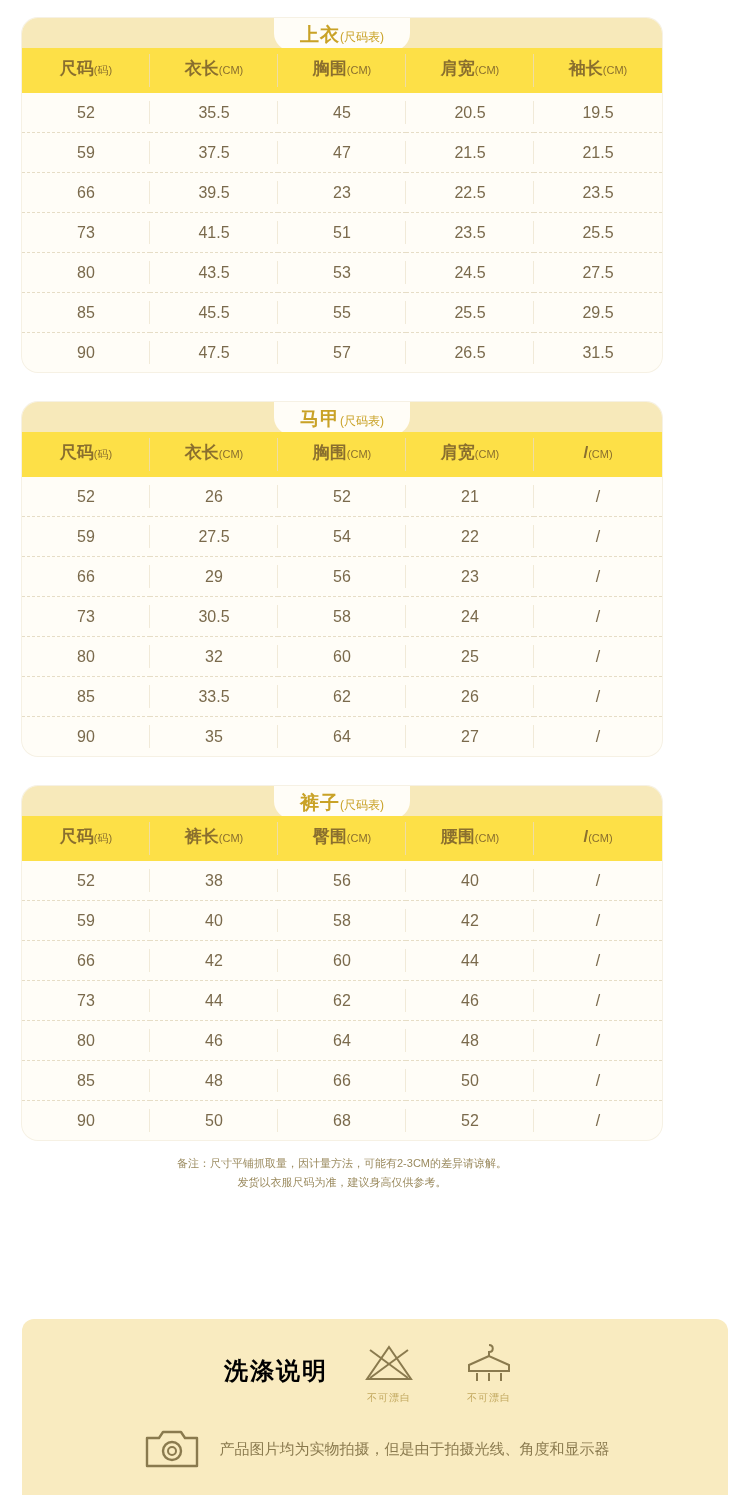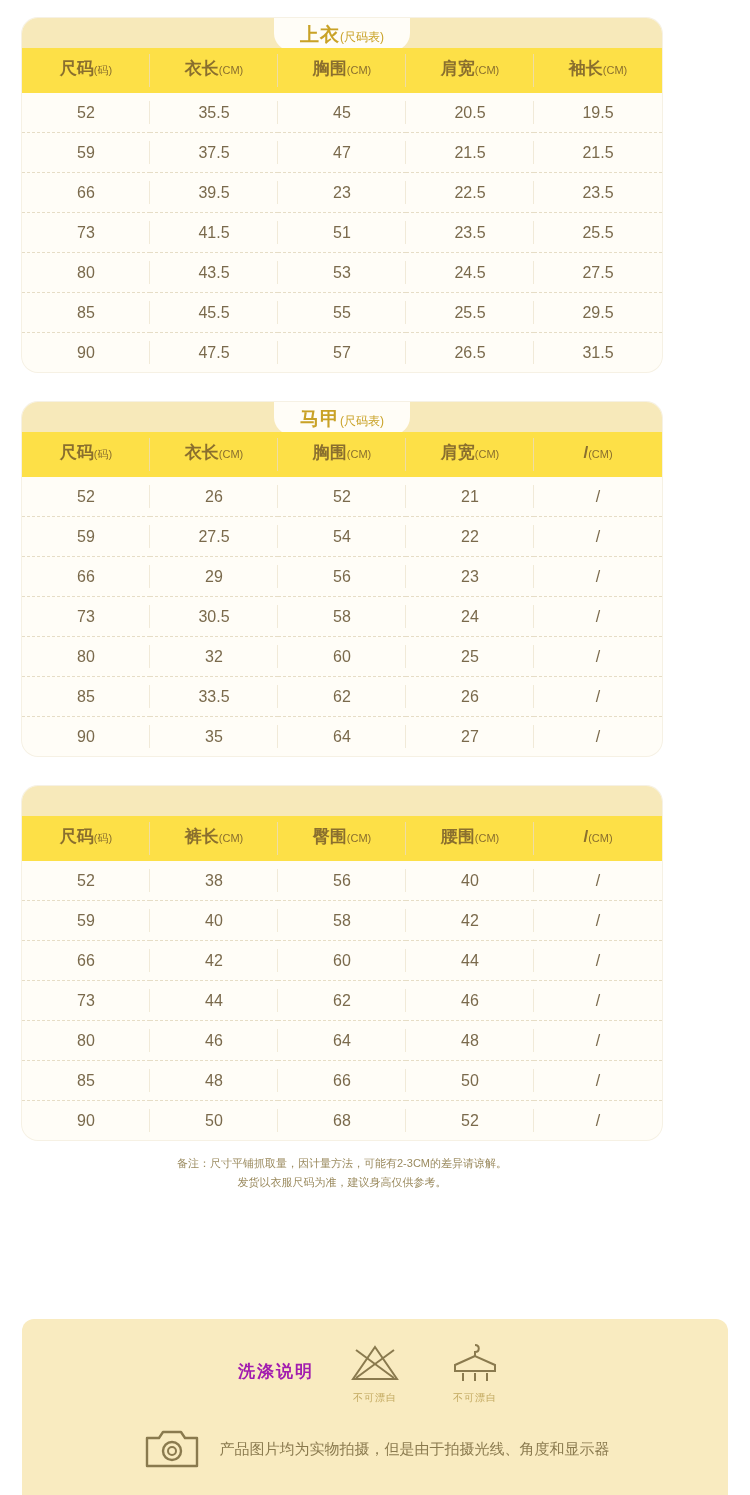--- a/index.html
+++ b/index.html
@@ -110,22 +110,22 @@
   .wash {
     background: #f9ebc0;
     border-radius: 12px 12px 0 0;
     padding: 18px 0 12px 0;
     display: flex;
     align-items: center;
     justify-content: center;
     gap: 18px;
   }
   .wash-title {
-    font-size: 17px;
-    color: #a21caf;
+    font-size: 24px;
+    color: #000000;
     letter-spacing: 2px;
     font-weight: bold;
     padding-right: 6px;
   }
   .wash-icons { display: flex; gap: 26px; }
   .wash-item { width: 74px; text-align: center; }
   .wash-item .glyph {
     height: 52px;
     display: flex;
     align-items: center;
@@ -296,20 +296,23 @@
           <td>64</td>
           <td>27</td>
           <td>/</td>
         </tr>
       </tbody>
     </table>
   </div>
 
   <div class="card" style="margin-bottom:14px;">
     <div class="card-head">
+      <div class="title-pill">
+        <span class="t-main">裤子</span><span class="t-sub">(尺码表)</span>
+      </div>
       <table>
         <tbody>
             <tr>
           <th><span>尺码</span><span class="unit">(码)</span></th>
           <th><span>裤长</span><span class="unit">(CM)</span></th>
           <th><span>臀围</span><span class="unit">(CM)</span></th>
           <th><span>腰围</span><span class="unit">(CM)</span></th>
           <th><span>/</span><span class="unit">(CM)</span></th>
         </tr>
       </tbody>

